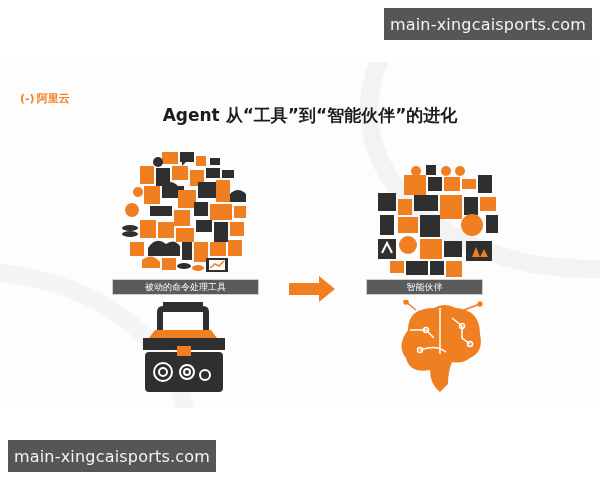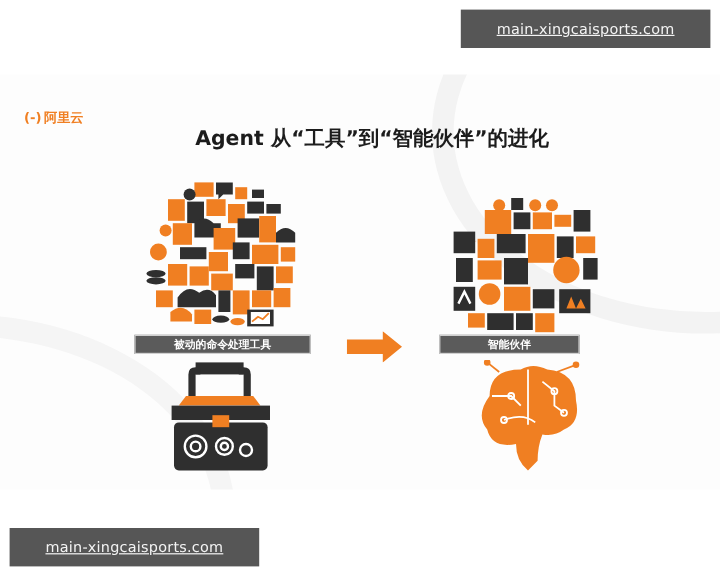--- a/index.html
+++ b/index.html
@@ -1,28 +1,28 @@
 <!DOCTYPE html>
 <html><head>
 <meta charset="utf-8">
 <style>
   html, body { margin:0; padding:0; }
   body { width:600px; height:480px; background:#ffffff; position:relative; overflow:hidden;
          font-family:"DejaVu Sans", "Liberation Sans", sans-serif; }
   .slide { position:absolute; left:0; top:62px; width:600px; height:346px; background:#fdfdfd; overflow:hidden; }
   .swoosh { position:absolute; border-radius:50%; border:18px solid #f3f3f3; }
-  .watermark { position:absolute; background:#565656; color:#f4f4f4; font-size:12px;
-               display:flex; align-items:center; justify-content:center; letter-spacing:0.2px;text-decoration:underline; }
+  .watermark { position:absolute; background:#565656; color:#f4f4f4; font-size:16px;
+               display:flex; align-items:center; justify-content:center; letter-spacing:0.2px; }
   .logo { position:absolute; left:20px; top:91px; display:flex; align-items:center; gap:2px;
           color:#f07f22; font-size:11px; font-weight:bold; }
   .logo .bracket { font-size:11px; font-weight:bold; }
   .title { position:absolute; left:0; width:620px; top:104px; text-align:center; font-size:17px;
            font-weight:bold; color:#1c1c1c; }
   .caption { position:absolute; height:16px; background:#5b5b5b; color:#ffffff; font-size:9px;
-             font-weight:bold; display:flex; align-items:center; justify-content:center;
+             font-weight:normal; display:flex; align-items:center; justify-content:center;
              border:1px solid #d0d0d0; box-sizing:border-box; }
   .cluster { position:absolute; }
   .arrow { position:absolute; left:289px; top:276px; }
   .toolbox { position:absolute; left:141px; top:300px; }
   .brain { position:absolute; left:396px; top:300px; }
 </style>
 </head>
 <body>
 
 <div class="watermark" style="left:384px; top:8px; width:208px; height:32px;">

